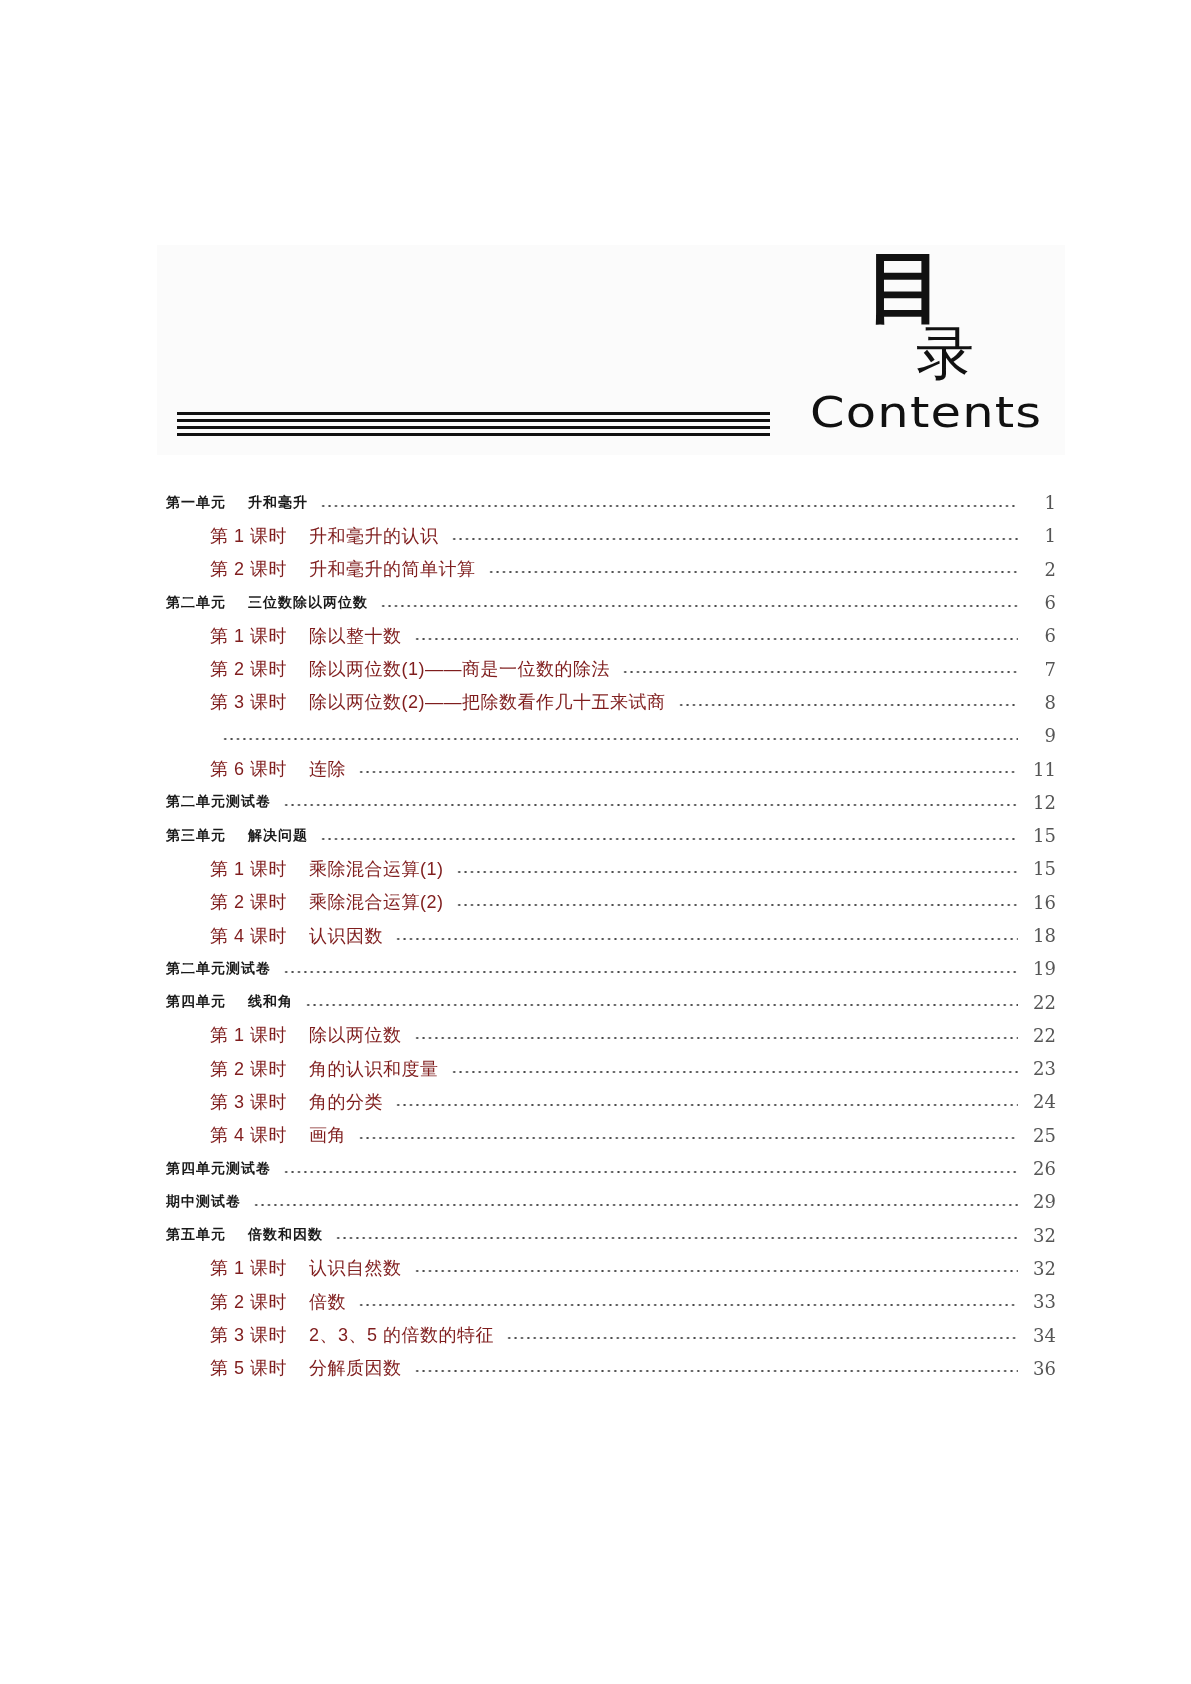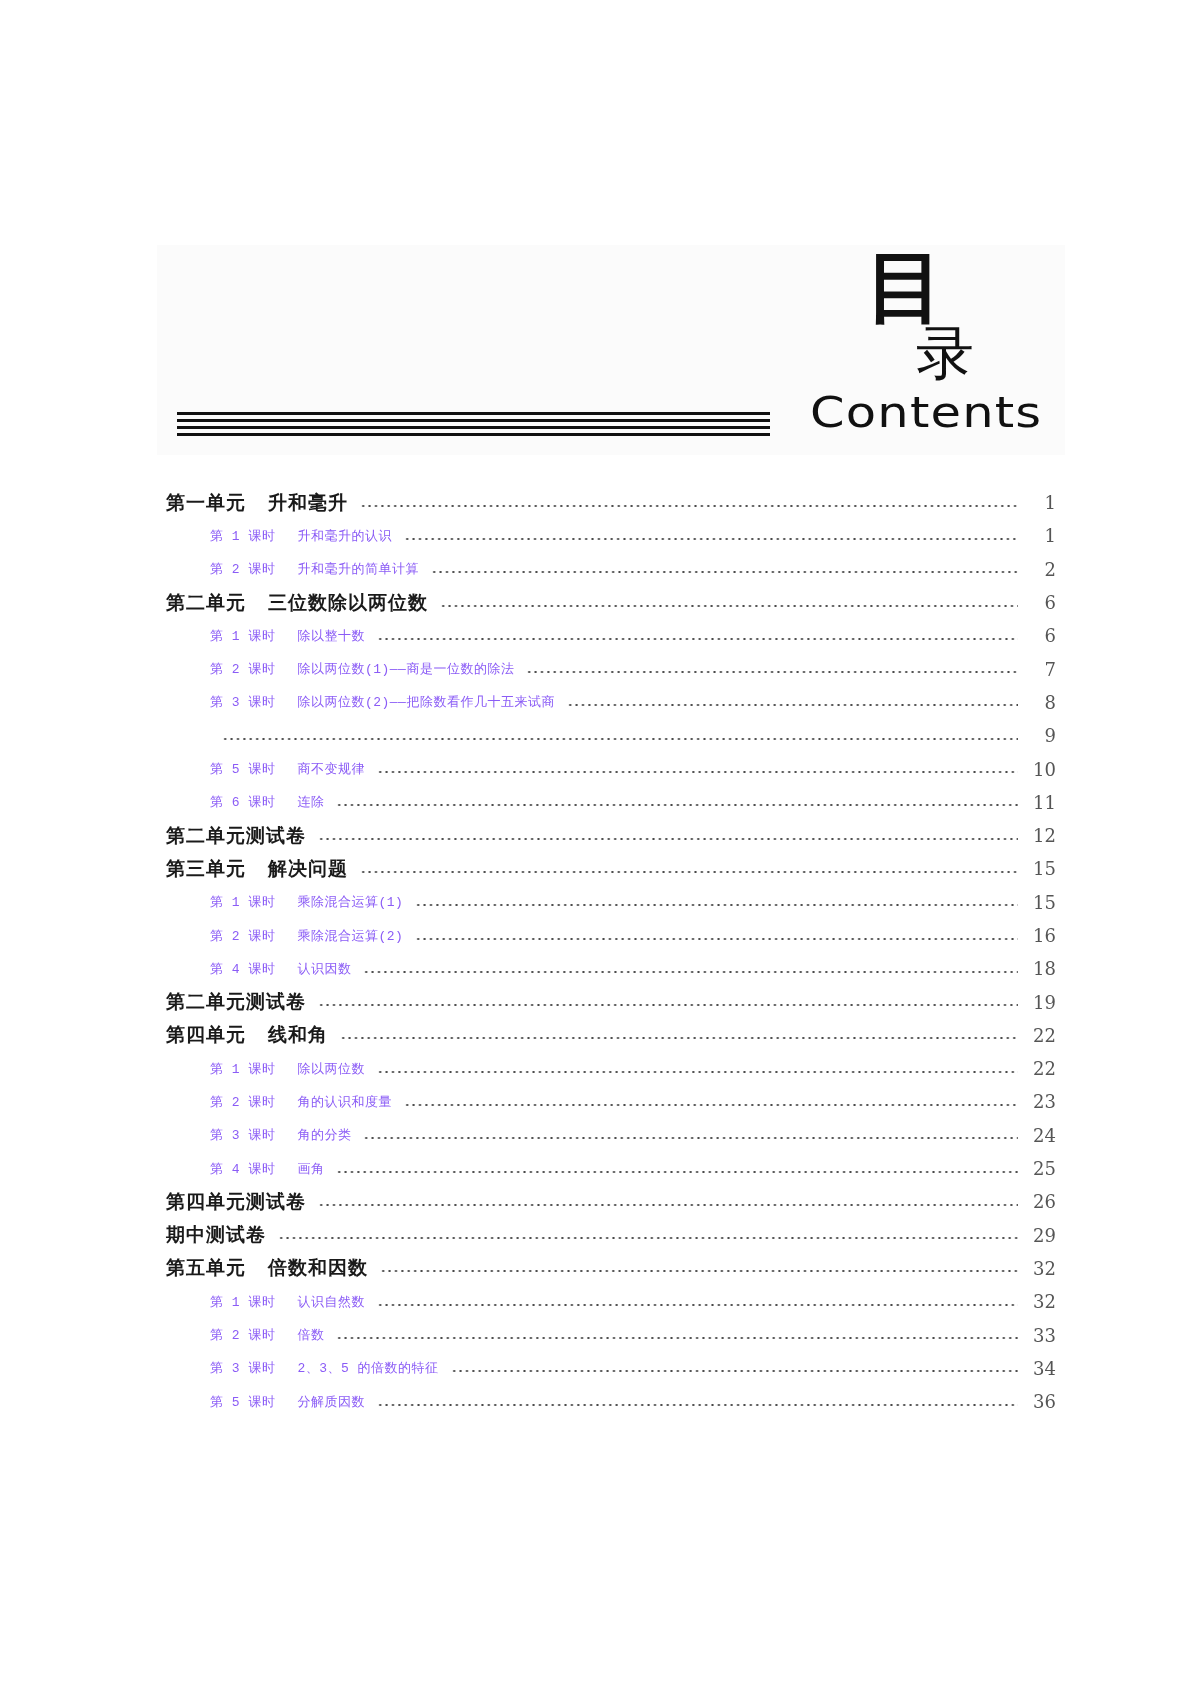--- a/index.html
+++ b/index.html
@@ -76,31 +76,31 @@
     }
     .toc-row {
       display: flex;
       align-items: center;
       height: 33.3px;
       white-space: nowrap;
     }
     .toc-row.level-1 .label {
       font-family: "DejaVu Sans", sans-serif;
       font-weight: bold;
-      font-size: 19px;
+      font-size: 14px;
       color: #1a1a1a;
       letter-spacing: 1px;
     }
     .toc-row.level-2 {
       padding-left: 44px;
     }
     .toc-row.level-2 .label {
-      font-family: Liberation Mono, monospace;
-      font-size: 13px;
-      color: #8b5cf6;
+      font-family: Liberation Sans, sans-serif;
+      font-size: 18px;
+      color: #7f1d1d;
       letter-spacing: 0.5px;
     }
     .label .prefix { display: inline-block; }
     .label .gap { display: inline-block; width: 22px; }
     .leader {
       flex: 1;
       height: 2px;
       margin: 0 10px 0 12px;
       background-image: radial-gradient(circle, #222 0.95px, transparent 1.1px);
       background-size: 6.4px 3px;
@@ -183,27 +183,20 @@
     </span>
     <span class="leader"></span>
     <span class="page-num">8</span>
   </div>
     <div class="toc-row level-2">
     <span class="leader"></span>
     <span class="page-num">9</span>
   </div>
     <div class="toc-row level-2">
     <span class="label">
-      <span class="prefix">第 5 课时</span><span class="gap"></span><span class="title">商不变规律</span>
-    </span>
-    <span class="leader"></span>
-    <span class="page-num">10</span>
-  </div>
-    <div class="toc-row level-2">
-    <span class="label">
       <span class="prefix">第 6 课时</span><span class="gap"></span><span class="title">连除</span>
     </span>
     <span class="leader"></span>
     <span class="page-num">11</span>
   </div>
     <div class="toc-row level-1">
     <span class="label">
       <span class="title">第二单元测试卷</span>
     </span>
     <span class="leader"></span>

